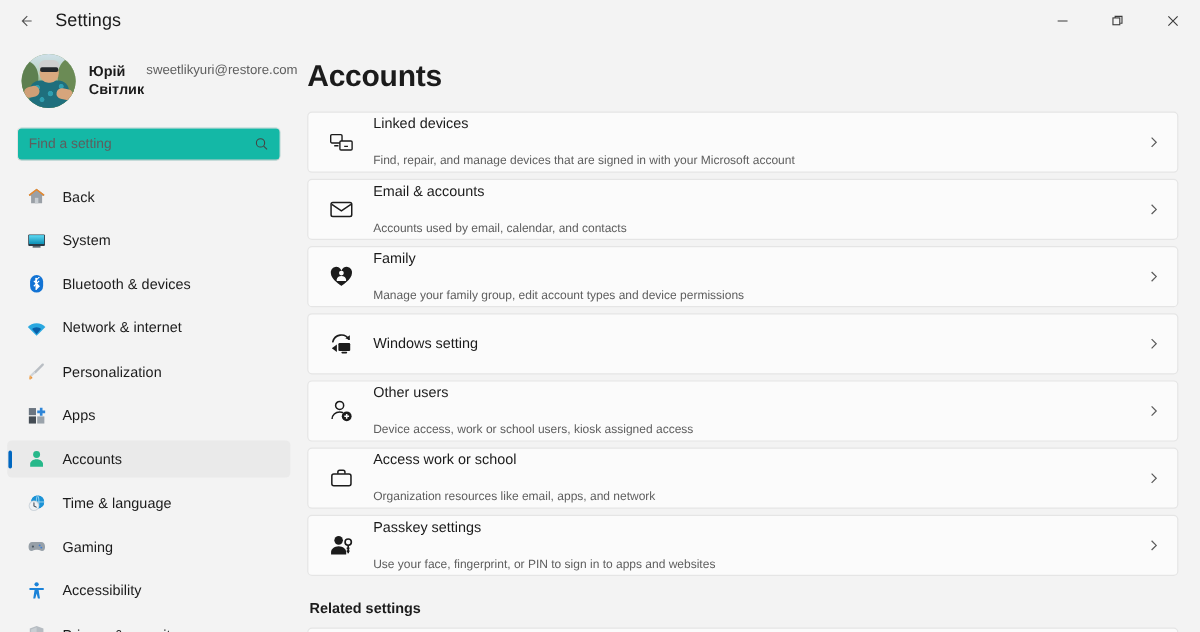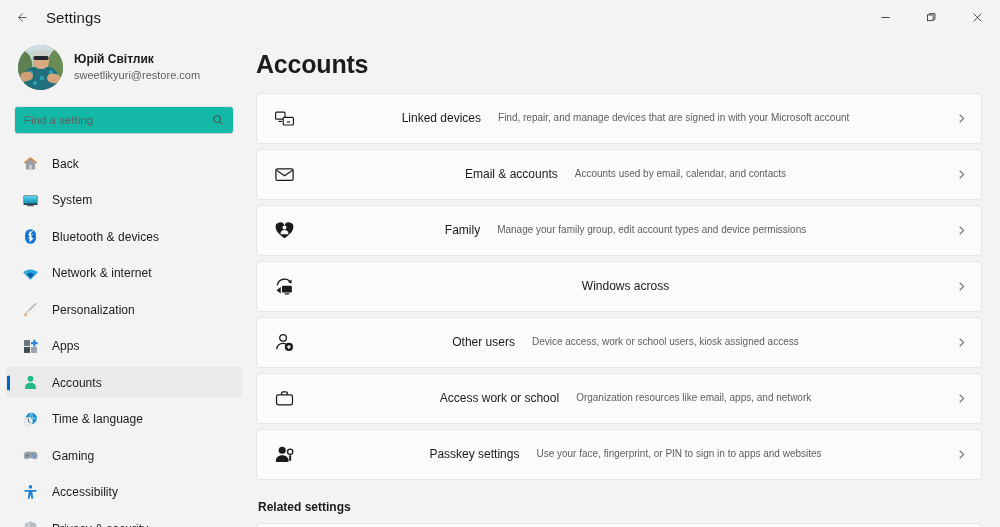--- a/index.html
+++ b/index.html
@@ -63,21 +63,21 @@
   .avatar .hair { position:absolute; left:50%; top:5px; transform:translateX(-50%); width:17px; height:7px; border-radius:9px 9px 3px 3px; background:#cfcfcf; }
   .avatar .glasses { position:absolute; left:50%; top:11.5px; transform:translateX(-50%); width:15px; height:4px; border-radius:1.5px; background:#23272b; }
   .avatar .body-t { position:absolute; left:50%; top:22px; transform:translateX(-50%); width:33px; height:24px; border-radius:9px 9px 0 0; background:#1f6f7d; }
   .avatar .pattern { position:absolute; left:50%; top:24px; transform:translateX(-50%); width:30px; height:20px; background:
       radial-gradient(circle at 5px 4px, #2f9fb0 2px, transparent 2.5px),
       radial-gradient(circle at 16px 9px, #2f9fb0 2px, transparent 2.5px),
       radial-gradient(circle at 25px 3px, #2f9fb0 1.8px, transparent 2.3px),
       radial-gradient(circle at 9px 14px, #2f9fb0 1.8px, transparent 2.3px); }
   .avatar .armL { position:absolute; left:2px; top:27px; width:13px; height:9px; border-radius:6px; background:#cf9f76; transform:rotate(-14deg); }
   .avatar .armR { position:absolute; right:2px; top:29px; width:14px; height:9px; border-radius:6px; background:#d6a57c; transform:rotate(12deg); }
-  .acct-text { display: flex; flex-direction: column; gap: 1px; min-width: 0; }
+  .acct-text { display: flex; flex-direction: row; gap: 1px; min-width: 0; }
   .acct-name { font-size: 12px; font-weight: bold; color: #1b1b1b; line-height: 15px; }
   .acct-mail { font-size: 11px; color: #5e5e5e; line-height: 14px; }
 
   .search-wrap { padding: 14px 14px 0 14px; }
   .searchbox {
     height: 28px; background: #14b8a6;
     border: 1px solid #e2e2e2; border-bottom-color: #cfcfcf;
     border-radius: 4px; display: flex; align-items: center;
     padding: 0 9px; gap: 6px;
   }
@@ -116,21 +116,21 @@
     padding: 16px 0 14px 0; letter-spacing: -.2px;
   }
   .cards { display: flex; flex-direction: column; gap: 5px; }
   .card {
     background: #fbfbfb; border: 1px solid #e5e5e5; border-radius: 4px;
     height: 51px; display: flex; align-items: center;
     padding: 0 14px 0 16px; gap: 16px;
   }
   .card-icon { width: 22px; height: 22px; flex: 0 0 22px; display: flex; align-items: center; justify-content: center; color: #1b1b1b; }
   .card-icon svg { width: 21px; height: 21px; display: block; }
-  .card-text { flex: 1; min-width: 0; display: flex; flex-direction: row; gap: 17px; justify-content: center; }
+  .card-text { flex: 1; min-width: 0; display: flex; flex-direction: column; gap: 17px; }
   .card-title { font-size: 12px; color: #1b1b1b; line-height: 15px; }
   .card-sub { font-size: 10px; color: #5e5e5e; line-height: 13px; }
   .chev { color: #5b5b5b; display: flex; align-items: center; }
   .chev svg { width: 11px; height: 11px; }
 
   .section-head {
     font-size: 12px; font-weight: bold; color: #1b1b1b;
     padding: 20px 0 9px 2px;
   }
 </style>
@@ -403,21 +403,21 @@
           <span class="card-icon">
             <svg viewBox="0 0 20 20">
               <path d="M3.2 8.4A7 7 0 0 1 16 6.4" fill="none" stroke="#1b1b1b" stroke-width="1.3" stroke-linecap="round"></path>
               <path d="M16.8 3.3 16.5 7l-3.4-1.4z" fill="#1b1b1b"></path>
               <rect x="7.6" y="9.4" width="9.4" height="6.4" rx=".9" fill="#1b1b1b"></rect>
               <rect x="10" y="16.4" width="4.6" height="1.2" rx=".6" fill="#1b1b1b"></rect>
               <path d="M6.4 16.6 2.4 13.5l4-3z" fill="#1b1b1b"></path>
             </svg>
           </span>
           <div class="card-text">
-            <div class="card-title">Windows across</div>
+            <div class="card-title">Windows setting</div>
           </div>
           <span class="chev">
             <svg viewBox="0 0 12 12" fill="none" stroke="currentColor" stroke-width="1.1">
                 <path d="M4 1.8 8.2 6 4 10.2"></path>
               </svg>
           </span>
         </div>
 
         <div class="card">
           <span class="card-icon">

